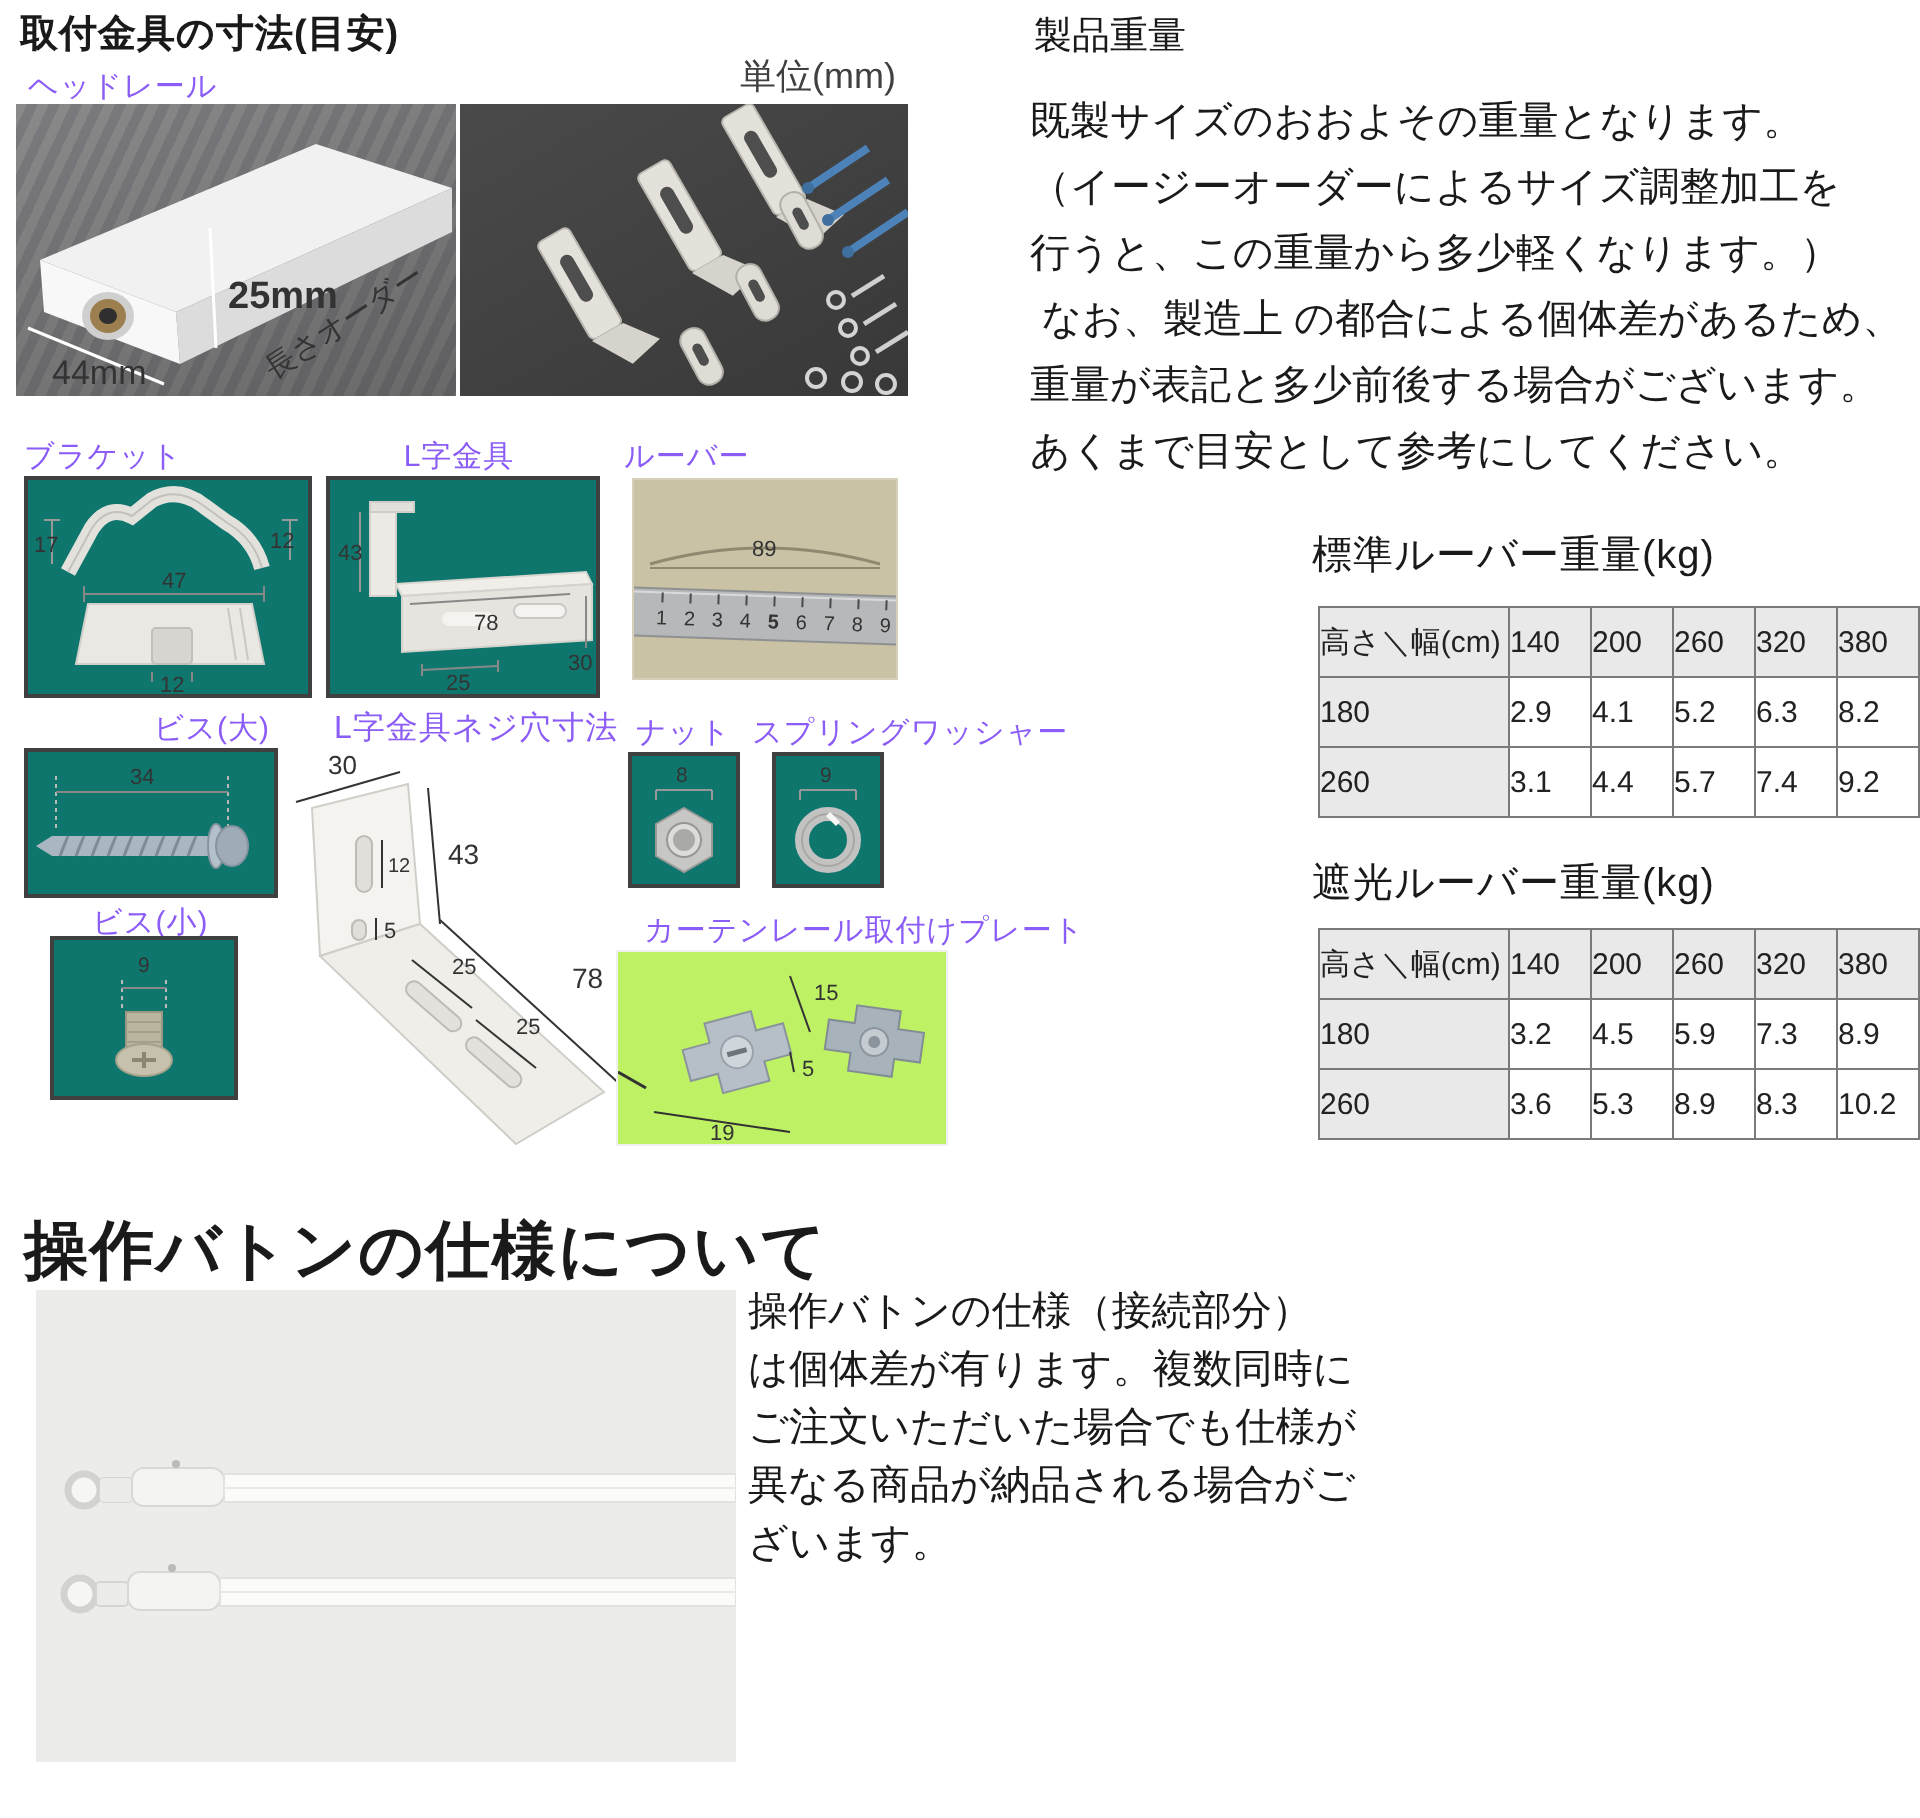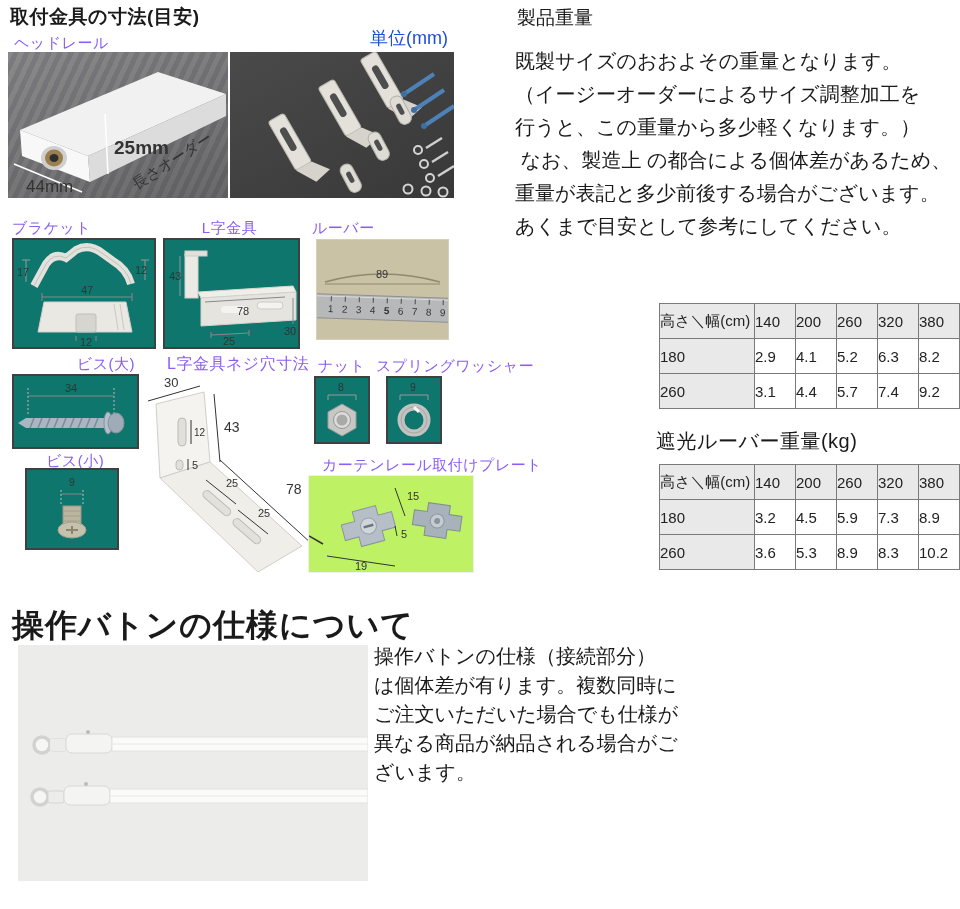--- a/index.html
+++ b/index.html
@@ -2,21 +2,21 @@
 <html><head>
 <meta charset="utf-8">
 <style>
   html,body{margin:0;padding:0;background:#fff;}
   #canvas{position:relative;width:960px;height:909px;background:#fff;overflow:hidden;
           font-family:"Liberation Sans","DejaVu Sans",sans-serif;color:#1a1a1a;}
   .abs{position:absolute;}
   .sec-title{font-size:19px;font-weight:600;letter-spacing:.5px;}
   .big-title{font-size:32px;font-weight:600;letter-spacing:1px;}
   .part-label{font-size:15px;color:#8b5cf6;letter-spacing:.5px;white-space:nowrap;}
-  .unit-label{font-size:18px;color:#1d4ed8;}
+  .unit-label{font-size:18px;color:#404040;}
   .photo{position:absolute;overflow:hidden;}
   .lightbox{background:#0f766e;border:2px solid #404040;}
   .ptext{font-size:20px;line-height:33px;white-space:pre-wrap;}
   .btext{font-size:20px;line-height:29px;white-space:pre-wrap;}
   .tbl-title{font-size:20px;font-weight:500;letter-spacing:.5px;}
   table.wtable{border-collapse:collapse;table-layout:fixed;}
   table.wtable th,table.wtable td{border:1px solid #7a7a7a;text-align:left;
     font-size:15px;color:#222;height:34px;padding:0;background:#fff;font-weight:400;}
   table.wtable th{background:#e9e9e9;}
   table.wtable td.rh{background:#e9e9e9;}
@@ -308,20 +308,21 @@
   <div class="abs" style="left:517px;top:5px;font-size:19px;">製品重量</div>
   <div class="abs" style="left:515px;top:45px;width:450px;">
     <div class="ptext">既製サイズのおおよその重量となります。</div>
     <div class="ptext">（イージーオーダーによるサイズ調整加工を</div>
     <div class="ptext">行うと、この重量から多少軽くなります。）</div>
     <div class="ptext"> なお、製造上 の都合による個体差があるため、</div>
     <div class="ptext">重量が表記と多少前後する場合がございます。</div>
     <div class="ptext">あくまで目安として参考にしてください。</div>
   </div>
 
+  <div class="abs tbl-title" style="left:656px;top:264px;">標準ルーバー重量(kg)</div>
   <table class="wtable abs" style="left:659px;top:303px;">
     <colgroup>
         <col class="c0">
         <col class="cn">
         <col class="cn">
         <col class="cn">
         <col class="cn">
         <col class="cn">
       </colgroup>
     <tbody>

